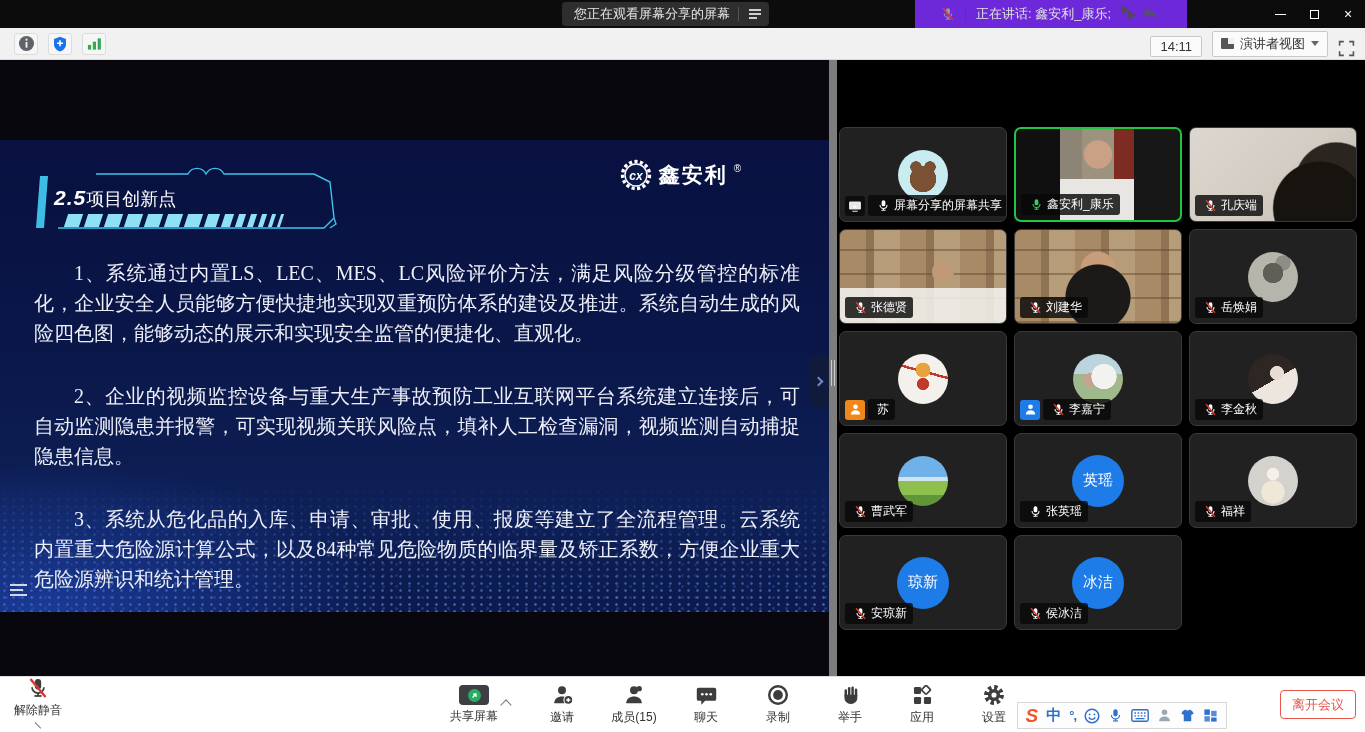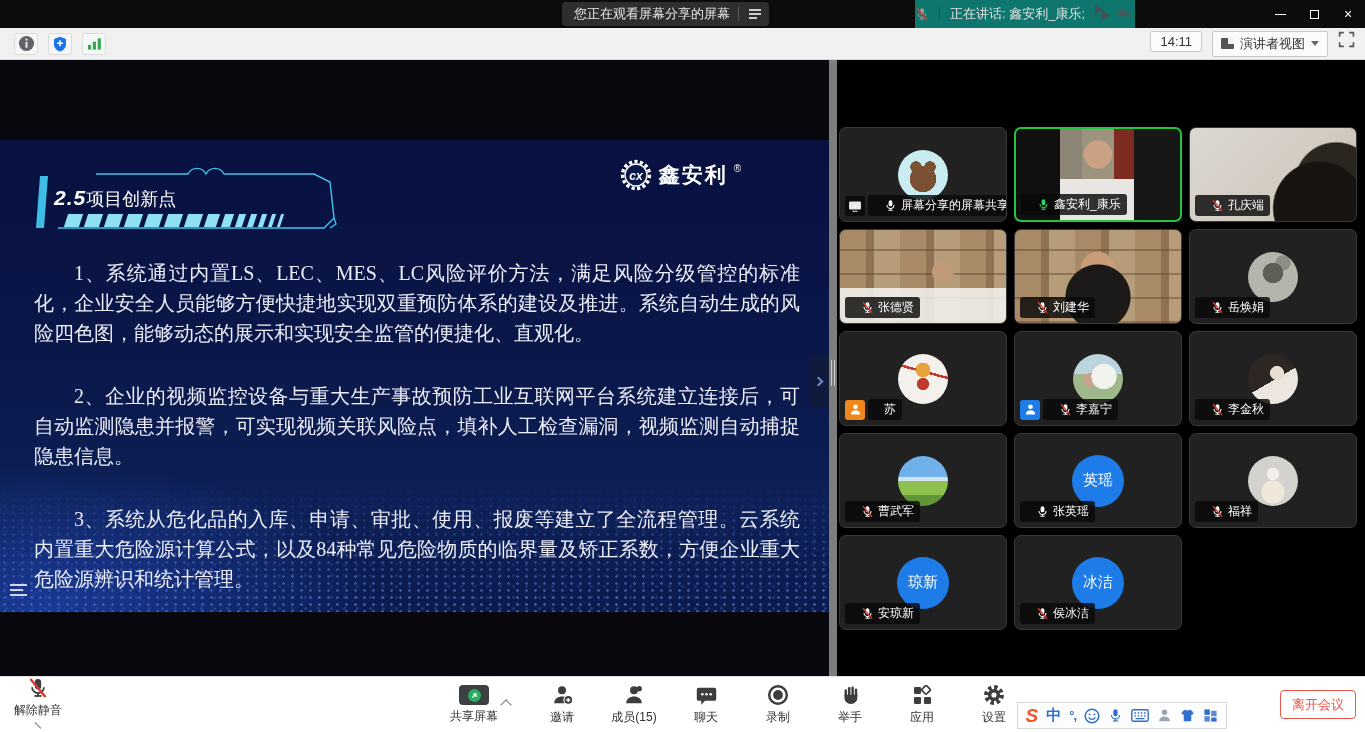--- a/index.html
+++ b/index.html
@@ -10,37 +10,37 @@
   
   .titlebar { position:absolute; top:0; left:0; width:1365px; height:28px; background:#0c0c0c; }
   .watch-pill { position:absolute; left:562px; top:2px; height:24px; display:flex; align-items:center;
                 background:#2e2e2e; border-radius:4px; padding:0 6px 0 12px; }
   .watch-pill .txt { color:#e6e6e6; font-size:13px; }
   .pill-divider { width:1px; height:14px; background:#555; margin:0 8px; }
   .ham { display:flex; flex-direction:column; gap:2px; padding:2px; }
   .ham i { display:block; width:12px; height:2px; background:#cfcfcf; }
   .ham .short { width:8px; }
   .speak-box { position:absolute; left:915px; top:0; height:28px; display:flex; align-items:center;
-               background:#0f766e; padding:0 0; }
+               background:#6d28d9; padding:0 26px; }
   .speak-box .txt { color:#e0e0e0; font-size:13px; margin-left:10px; }
   .spk-divider { width:1px; height:16px; background:#4a4a4a; margin-left:10px; }
   .ghost-icons { display:flex; align-items:center; margin-left:6px; opacity:.85; }
   .win-controls { position:absolute; right:0; top:0; height:28px; display:flex; }
   .win-btn { width:34px; height:28px; display:flex; align-items:center; justify-content:center; color:#fff; }
   .win-btn .bar { width:11px; height:1px; background:#fff; }
   .win-btn .box { width:9px; height:9px; border:1px solid #fff; }
   .win-btn .x { font-size:14px; line-height:1; }
 
   
   .statusbar { position:absolute; top:28px; left:0; width:1365px; height:32px; background:#f1f1f1;
                border-bottom:1px solid #d9d9d9; display:flex; align-items:center; }
   .sb-left { display:flex; align-items:center; gap:10px; margin-left:14px; }
   .sb-iconbox { width:24px; height:22px; display:flex; align-items:center; justify-content:center;
                 border:1px solid #dcdcdc; border-radius:3px; background:#f6f6f6; }
-  .sb-right { position:absolute; right:10px; display:flex; align-items:flex-start; gap:10px;padding-left:48px; }
+  .sb-right { position:absolute; right:10px; display:flex; align-items:flex-end; gap:10px;padding-left:48px; }
   .time-box { background:#fbfbfb; border:1px solid #c9c9c9; border-radius:2px; padding:2px 9px;
               font-size:13px; color:#333; }
   .view-drop { display:flex; align-items:center; gap:6px; background:#fbfbfb; border:1px solid #c9c9c9;
                border-radius:2px; padding:3px 8px; font-size:13px; color:#333; }
   .layout-ic { width:13px; height:11px; background:#555; position:relative; border-radius:1px; }
   .layout-ic::after { content:""; position:absolute; right:-0px; top:0; width:5px; height:5px;
                       background:#f1f1f1; border-left:1px solid #f1f1f1; border-bottom:1px solid #f1f1f1; }
   .caret-down { width:0; height:0; border-left:4px solid transparent; border-right:4px solid transparent;
                 border-top:5px solid #666; }
 
@@ -96,21 +96,21 @@
             padding:67px 9px 0 2px; }
   .grid { display:grid; grid-template-columns:repeat(3,168px); grid-auto-rows:95px; gap:7px; }
   .tile { position:relative; background:#212121; border:1px solid #3a3a3a; border-radius:7px; overflow:hidden; }
   .tile.active { border:2px solid #23c343; }
   .avatar-wrap { position:absolute; inset:0; display:flex; align-items:center; justify-content:center;font-family:Liberation Mono, monospace; }
   .avatar { width:50px; height:50px; border-radius:50%; }
   .init-circle { width:52px; height:52px; border-radius:50%; background:#1d7ce8; color:#fff;
                  display:flex; align-items:center; justify-content:center; font-size:15px; }
   .labels { position:absolute; left:5px; bottom:5px; display:flex; align-items:center; gap:3px; }
   .nl { display:flex; align-items:center; gap:4px; background:rgba(8,8,8,.82); border-radius:3px;
-        padding:2px 6px 2px 16px; color:#fff; font-size:12px; white-space:nowrap; }
+        padding:2px 6px 2px 9px; color:#fff; font-size:12px; white-space:nowrap; }
   .badge { width:20px; height:20px; border-radius:3px; display:flex; align-items:center; justify-content:center; }
   .badge.orange { background:#f0871c; } .badge.blue { background:#1d7ce8; }
   .badge.dark { background:rgba(8,8,8,.82); }
 
   
   .v-kangle { background:
       linear-gradient(90deg,#101010 0 27%, transparent 27%),
       linear-gradient(90deg,transparent 0 72%, #171717 72%),
       radial-gradient(circle at 50% 28%, #caa184 0 13%, transparent 14%),
       linear-gradient(180deg, transparent 0 55%, #e8e6e2 55%),

